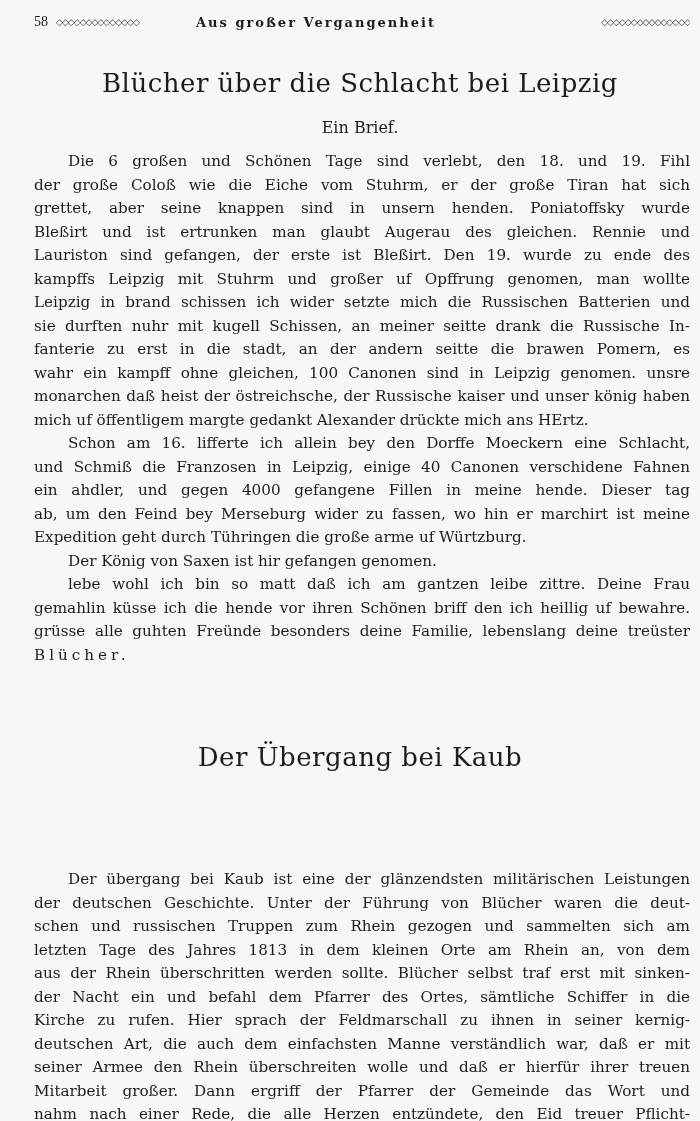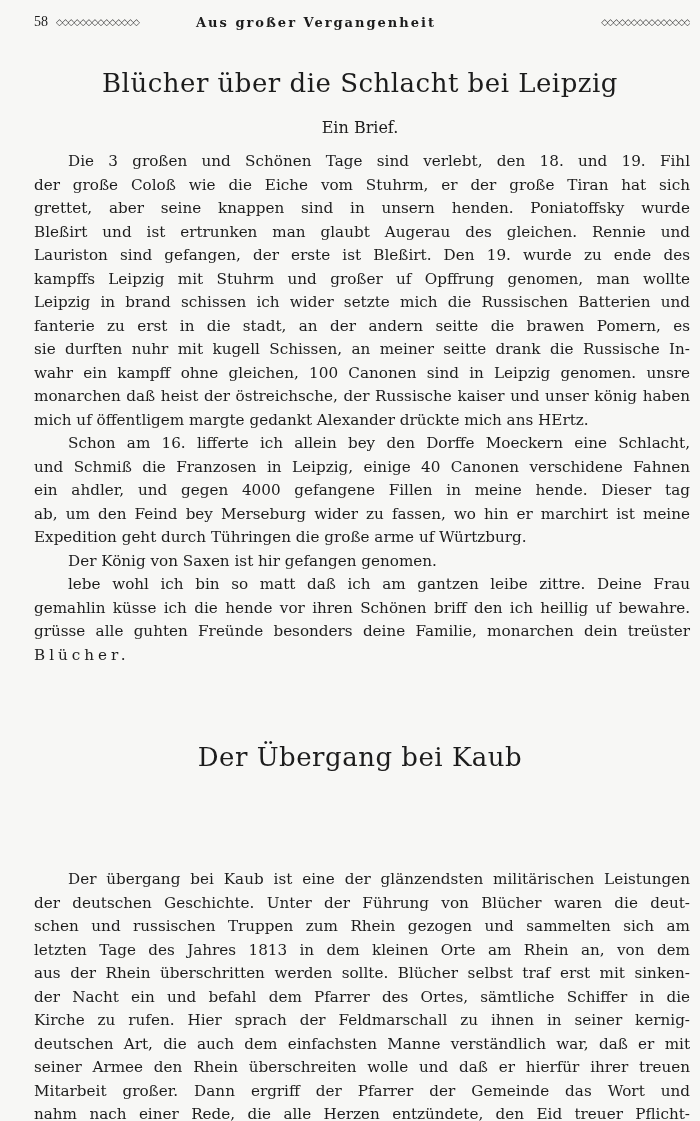--- a/index.html
+++ b/index.html
@@ -48,47 +48,47 @@
     <span class="ornament orn-left">◇◇◇◇◇◇◇◇◇◇◇◇◇◇</span>
     <span class="running-title">Aus großer Vergangenheit</span>
     <span class="ornament orn-right">◇◇◇◇◇◇◇◇◇◇◇◇◇◇◇</span>
   </div>
 
   <h1 style="top:68px;">Blücher über die Schlacht bei Leipzig</h1>
   <div class="subtitle">Ein Brief.</div>
 
   <div class="body-text" style="top:150px;">
     <p>
-      <span class="line">Die 3 großen und Schönen Tage sind verlebt, den 18. und 19. Fihl</span>
+      <span class="line">Die 6 großen und Schönen Tage sind verlebt, den 18. und 19. Fihl</span>
       <span class="line" style="text-indent:0">der große Coloß wie die Eiche vom Stuhrm, er der große Tiran hat sich</span>
       <span class="line" style="text-indent:0">grettet, aber seine knappen sind in unsern henden. Poniatoffsky wurde</span>
       <span class="line" style="text-indent:0">Bleßirt und ist ertrunken man glaubt Augerau des gleichen. Rennie und</span>
       <span class="line" style="text-indent:0">Lauriston sind gefangen, der erste ist Bleßirt. Den 19. wurde zu ende des</span>
       <span class="line" style="text-indent:0">kampffs Leipzig mit Stuhrm und großer uf Opffrung genomen, man wollte</span>
       <span class="line" style="text-indent:0">Leipzig in brand schissen ich wider setzte mich die Russischen Batterien und</span>
+      <span class="line" style="text-indent:0">sie durften nuhr mit kugell Schissen, an meiner seitte drank die Russische In-</span>
       <span class="line" style="text-indent:0">fanterie zu erst in die stadt, an der andern seitte die brawen Pomern, es</span>
-      <span class="line" style="text-indent:0">sie durften nuhr mit kugell Schissen, an meiner seitte drank die Russische In-</span>
       <span class="line" style="text-indent:0">wahr ein kampff ohne gleichen, 100 Canonen sind in Leipzig genomen. unsre</span>
       <span class="line" style="text-indent:0">monarchen daß heist der östreichsche, der Russische kaiser und unser könig haben</span>
       <span class="line last" style="text-indent:0">mich uf öffentligem margte gedankt Alexander drückte mich ans HErtz.</span>
     </p>
     <p>
       <span class="line">Schon am 16. lifferte ich allein bey den Dorffe Moeckern eine Schlacht,</span>
       <span class="line" style="text-indent:0">und Schmiß die Franzosen in Leipzig, einige 40 Canonen verschidene Fahnen</span>
       <span class="line" style="text-indent:0">ein ahdler, und gegen 4000 gefangene Fillen in meine hende. Dieser tag</span>
       <span class="line" style="text-indent:0">ab, um den Feind bey Merseburg wider zu fassen, wo hin er marchirt ist meine</span>
       <span class="line last" style="text-indent:0">Expedition geht durch Tühringen die große arme uf Würtzburg.</span>
     </p>
     <p>
       <span class="line last">Der König von Saxen ist hir gefangen genomen.</span>
     </p>
     <p>
       <span class="line">lebe wohl ich bin so matt daß ich am gantzen leibe zittre. Deine Frau</span>
       <span class="line" style="text-indent:0">gemahlin küsse ich die hende vor ihren Schönen briff den ich heillig uf bewahre.</span>
-      <span class="line" style="text-indent:0">grüsse alle guhten Freünde besonders deine Familie, monarchen dein treüster</span>
+      <span class="line" style="text-indent:0">grüsse alle guhten Freünde besonders deine Familie, lebenslang deine treüster</span>
     </p>
     <div class="signature">Blücher.</div>
   </div>
 
   <h1 style="top:742px;">Der Übergang bei Kaub</h1>
 
   <div class="body-text" style="top:840px;margin-top:28px;">
     <p>
       <span class="line">Der übergang bei Kaub ist eine der glänzendsten militärischen Leistungen</span>
       <span class="line" style="text-indent:0">der deutschen Geschichte. Unter der Führung von Blücher waren die deut-</span>

